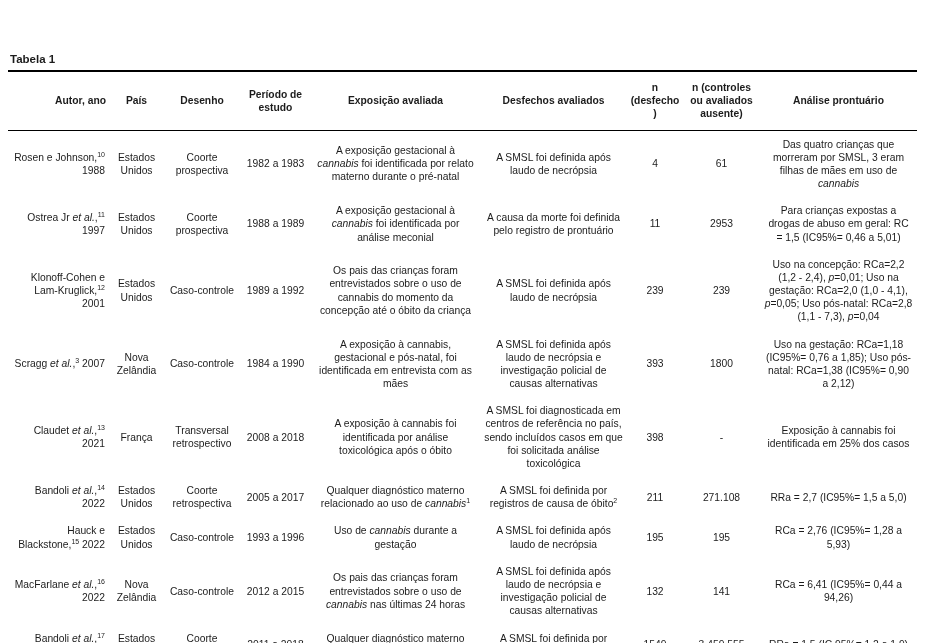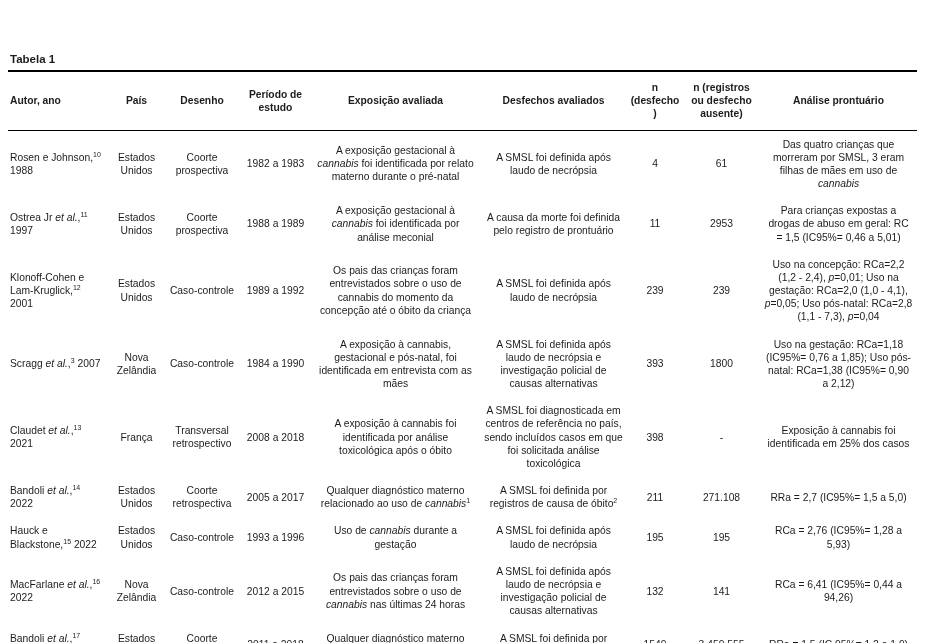--- a/index.html
+++ b/index.html
@@ -33,21 +33,21 @@
     padding:7px 4px;
     text-align:center;
     vertical-align:middle;
     word-wrap:break-word;
   }
   thead th{
     font-weight:bold;
     border-bottom:1.5px solid #000;
     padding:9px 3px;
   }
-  th.c0,td.c0{text-align:left;padding-left:2px;}
+  th.c0,td.c0{text-align:right;padding-left:2px;}
   
   col.c0{width:101px;} col.c1{width:55px;} col.c2{width:76px;}
   col.c3{width:71px;}  col.c4{width:169px;} col.c5{width:147px;}
   col.c6{width:56px;}  col.c7{width:77px;} col.c8{width:157px;}
   sup{font-size:7px;line-height:0;}
   i{font-style:italic;}
 </style>
 </head>
 <body>
 
@@ -68,21 +68,21 @@
     </colgroup>
     <thead>
       <tr>
         <th class="c0">Autor, ano</th>
         <th>País</th>
         <th>Desenho</th>
         <th>Período de estudo</th>
         <th>Exposição avaliada</th>
         <th>Desfechos avaliados</th>
         <th>n (desfecho)</th>
-        <th>n (registros ou desfecho ausente)</th>
+        <th>n (controles ou avaliados ausente)</th>
         <th>Análise prontuário</th>
       </tr>
     </thead>
     <tbody>
         <tr>
           <td class="c0">Rosen e Johnson,<sup>10</sup> 1988</td>
           <td class="c1">Estados Unidos</td>
           <td class="c2">Coorte prospectiva</td>
           <td class="c3">1982 a 1983</td>
           <td class="c4">A exposição gestacional à <i>cannabis</i> foi identificada por relato materno durante o pré-natal</td>

